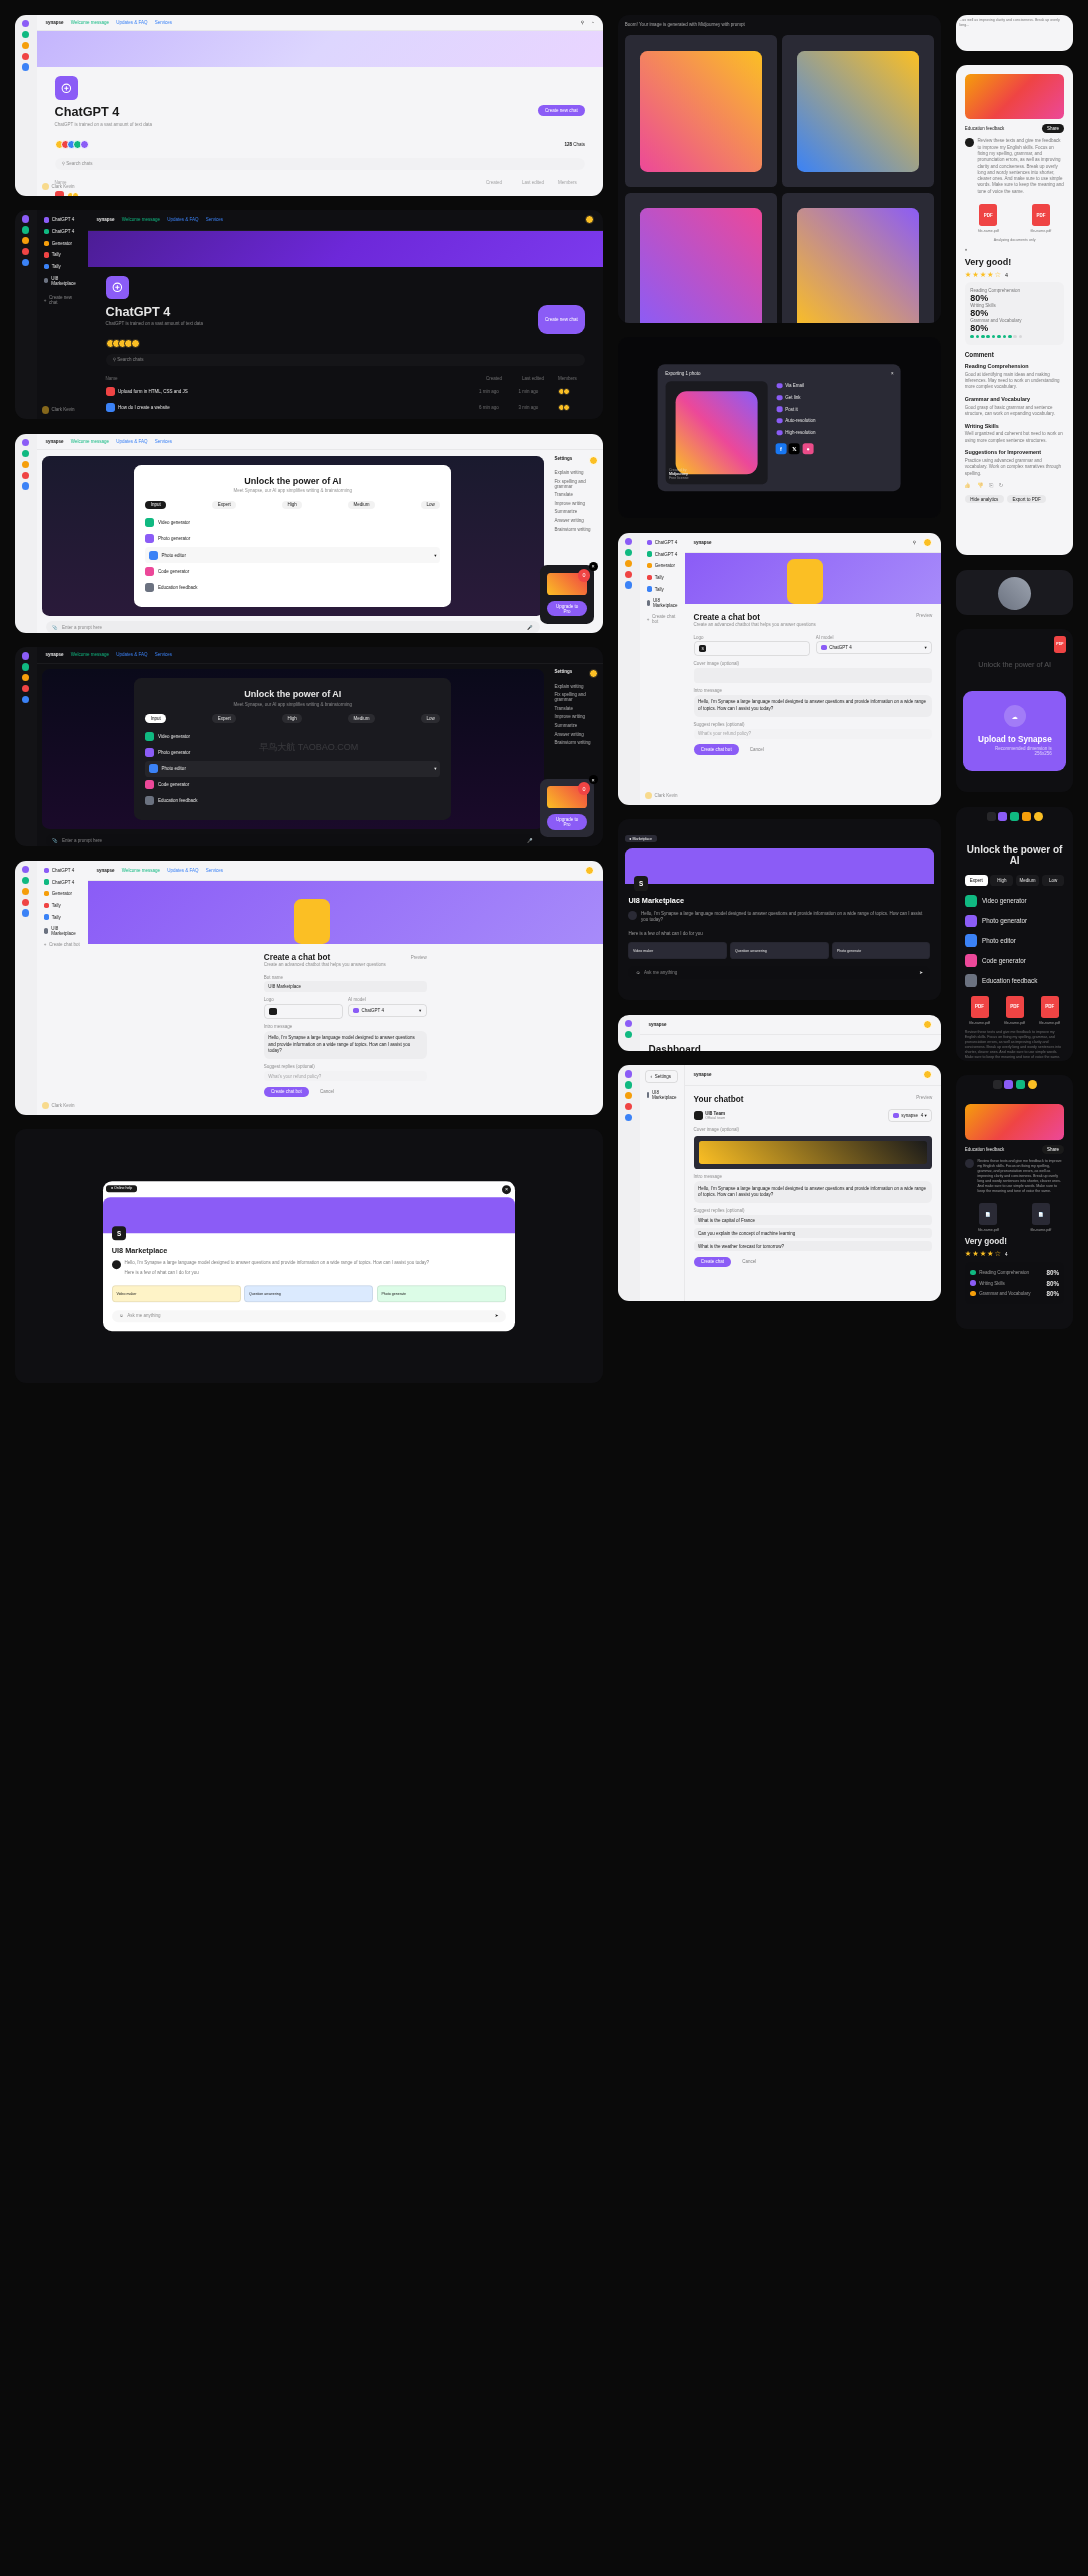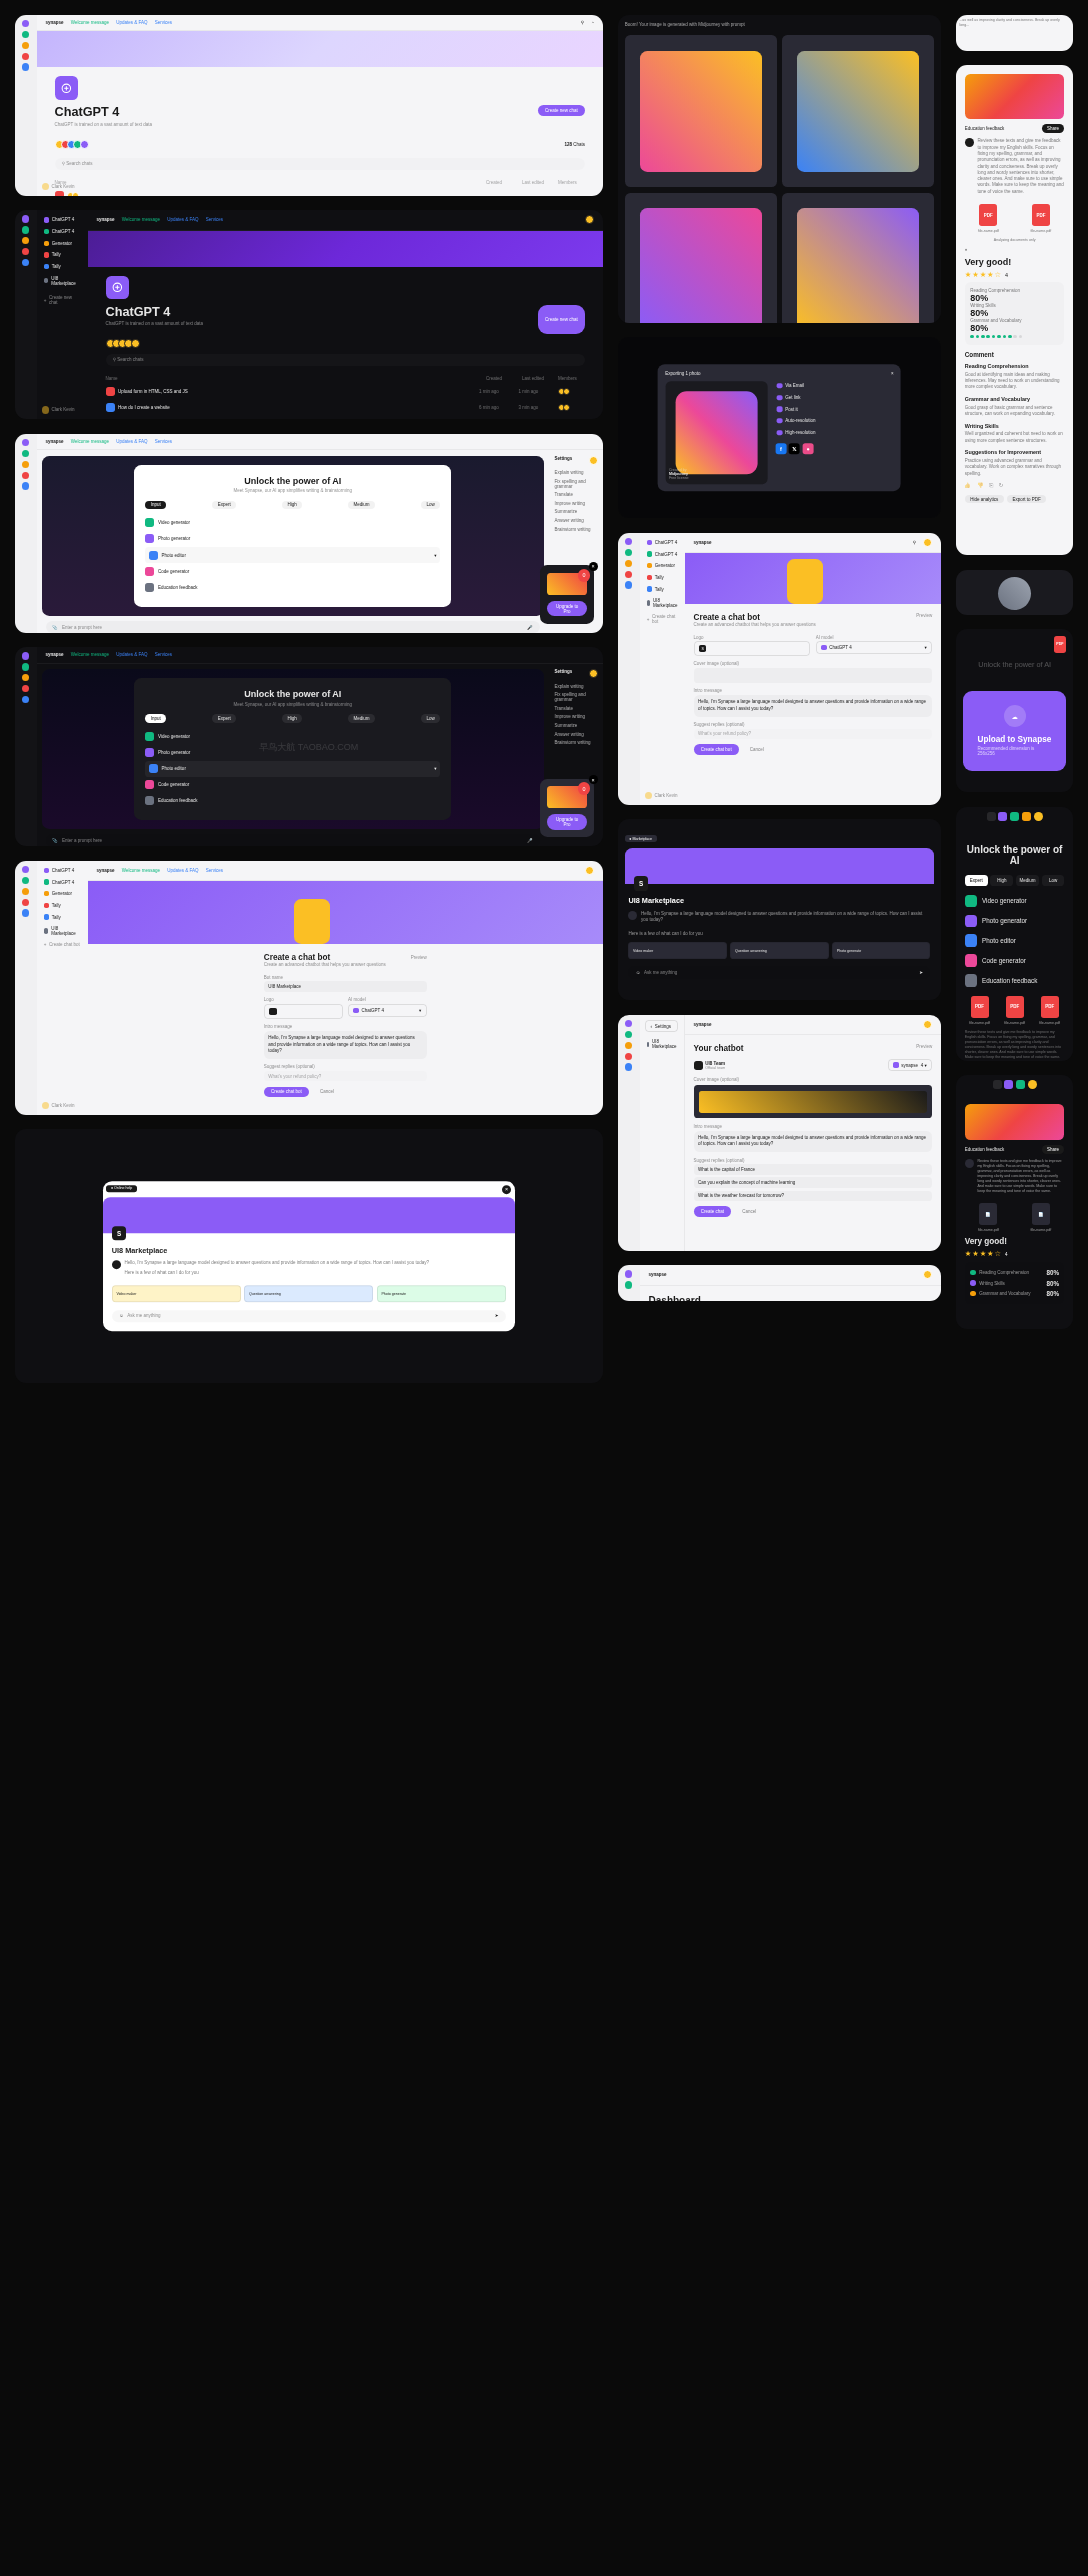--- a/index.html
+++ b/index.html
@@ -106,21 +106,21 @@
 .score-val{font-size:9px;font-weight:700}
 .dot-grid{display:flex;gap:1.8px;margin:1.8px 0}
 .sd{width:3.6px;height:3.6px;border-radius:50%;background:rgba(0,0,0,0.1)}
 .sd.on{background:#10b981}
 .sec-h{font-size:6.3px;font-weight:700;margin:5.4px 0 2.7px}
 .sec-p{font-size:4.5px;opacity:0.6;line-height:1.4;margin-bottom:3.6px}
 .file-row{display:flex;gap:5.4px;margin:5.4px 0}
 .file{flex:1;text-align:center}
 .file-ico{width:18px;height:22px;background:#ef4444;border-radius:2.7px;margin:0 auto 2.7px;display:flex;align-items:center;justify-content:center;color:#fff;font-size:4.5px;font-weight:700}
 .file-name{font-size:3.6px;opacity:0.6}
-.upload-card{background:#8b5cf6;color:#fff;border-radius:9px;padding:14.5px;text-align:left;margin:7.3px}
+.upload-card{background:#8b5cf6;color:#fff;border-radius:9px;padding:14.5px;text-align:right;margin:7.3px}
 .up-ico{width:22px;height:22px;background:rgba(255,255,255,0.2);border-radius:50%;margin:0 auto 7.3px;display:flex;align-items:center;justify-content:center}
 .up-h{font-size:8.2px;font-weight:600}
 .up-sub{font-size:4.5px;opacity:0.7;margin-top:2.7px}
 .person-card{padding:7.3px;text-align:center}
 .person{width:33px;height:33px;border-radius:50%;background:linear-gradient(45deg,#6b7280,#9ca3af);margin:0 auto}
 .hero-flower{height:45px;background:linear-gradient(135deg,#f59e0b,#ef4444,#ec4899);border-radius:5.4px;margin-bottom:5.4px}
 .mob-tabs{display:flex;gap:2.7px;margin:5.4px 0}
 .mob-tab{flex:1;padding:2.7px;text-align:center;border-radius:3.6px;background:rgba(255,255,255,0.05);font-size:4.5px}
 .mob-tab.act{background:#fff;color:#000}
 .mob-li{display:flex;align-items:center;gap:4.5px;padding:3.6px 0}
@@ -795,20 +795,37 @@
 </div>
 <div class="chat-input">
               <span>☺</span>
               <span style="flex:1;opacity:0.5">Ask me anything</span>
               <span>➤</span>
             </div>
 </div>
 </div>
 </div>
 
+<div class="card light" style="height:36px">
+<div class="app" style="height:100%">
+<div class="rail">
+            <div class="dot"></div>
+            <div class="dot d2"></div>
+          </div>
+<div class="main">
+<div class="topbar">
+              <span style="font-weight:700">synapse</span>
+              <span style="flex:1"></span>
+              <div class="av" style="margin:0"></div>
+            </div>
+<div class="dash-h">Dashboard</div>
+</div>
+</div>
+</div>
+
 <div class="card light" style="height:236px">
 <div class="app" style="height:100%">
 <div class="rail">
             <div class="dot"></div>
             <div class="dot d2"></div>
             <div class="dot d3"></div>
             <div class="dot d4"></div>
             <div class="dot d5"></div>
           </div>
 <div style="width:45px;padding:5.4px;border-right:0.9px solid rgba(0,0,0,0.05)">
@@ -857,37 +874,20 @@
                 <div class="form-lbl">Suggest replies (optional)</div>
 <div class="form-inp" style="margin-bottom:2.7px">What is the capital of France</div>
 <div class="form-inp" style="margin-bottom:2.7px">Can you explain the concept of machine learning</div>
 <div class="form-inp">What is the weather forecast for tomorrow?</div>
 </div>
 <div class="btns">
                 <button class="btn-prim">Create chat</button>
                 <button class="btn-sec">Cancel</button>
               </div>
 </div>
-</div>
-</div>
-</div>
-
-<div class="card light" style="height:36px">
-<div class="app" style="height:100%">
-<div class="rail">
-            <div class="dot"></div>
-            <div class="dot d2"></div>
-          </div>
-<div class="main">
-<div class="topbar">
-              <span style="font-weight:700">synapse</span>
-              <span style="flex:1"></span>
-              <div class="av" style="margin:0"></div>
-            </div>
-<div class="dash-h">Dashboard</div>
 </div>
 </div>
 </div>
 
 </div>
 
 <div class="col">
 
 <div class="card light mob" style="height:36px">
 <div class="mob-pad" style="padding:3.6px">

